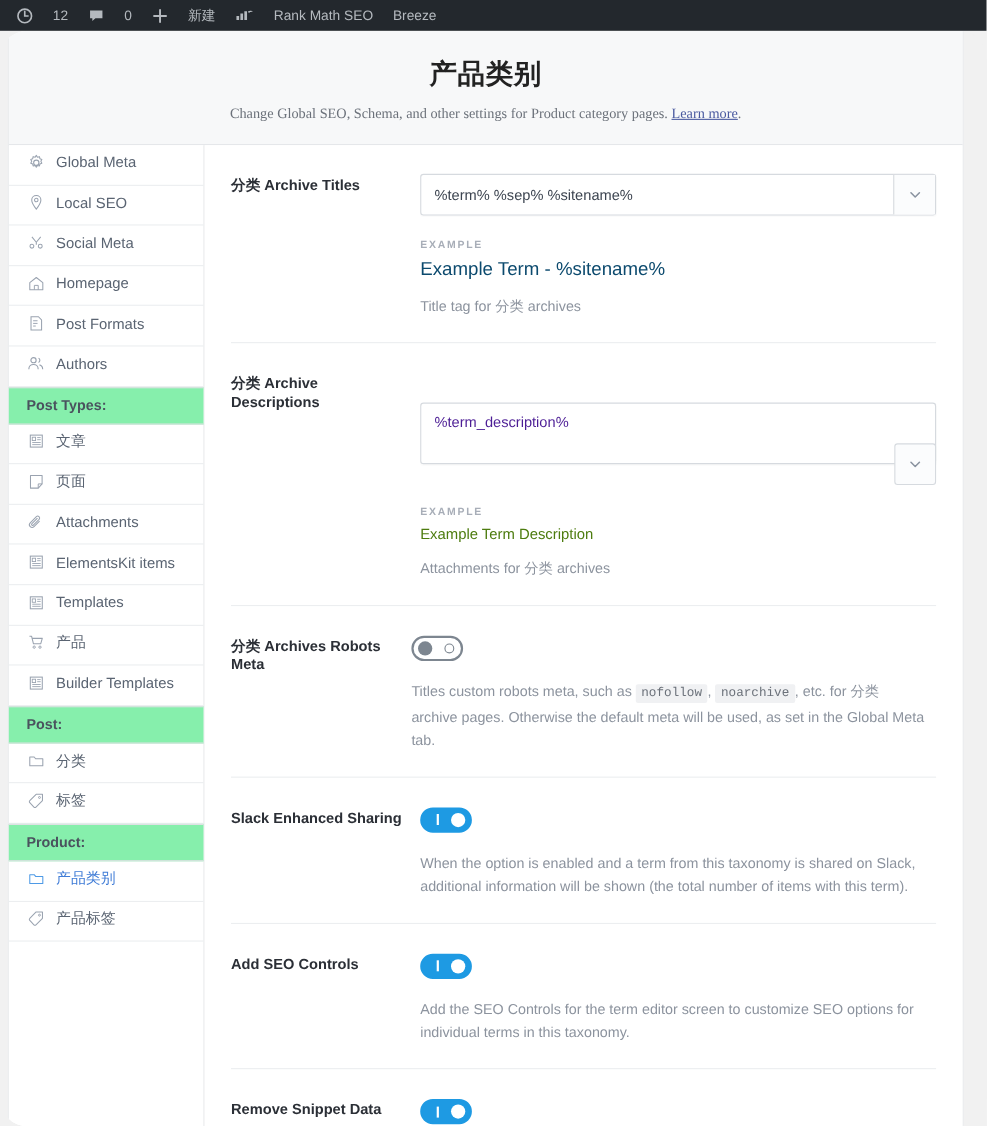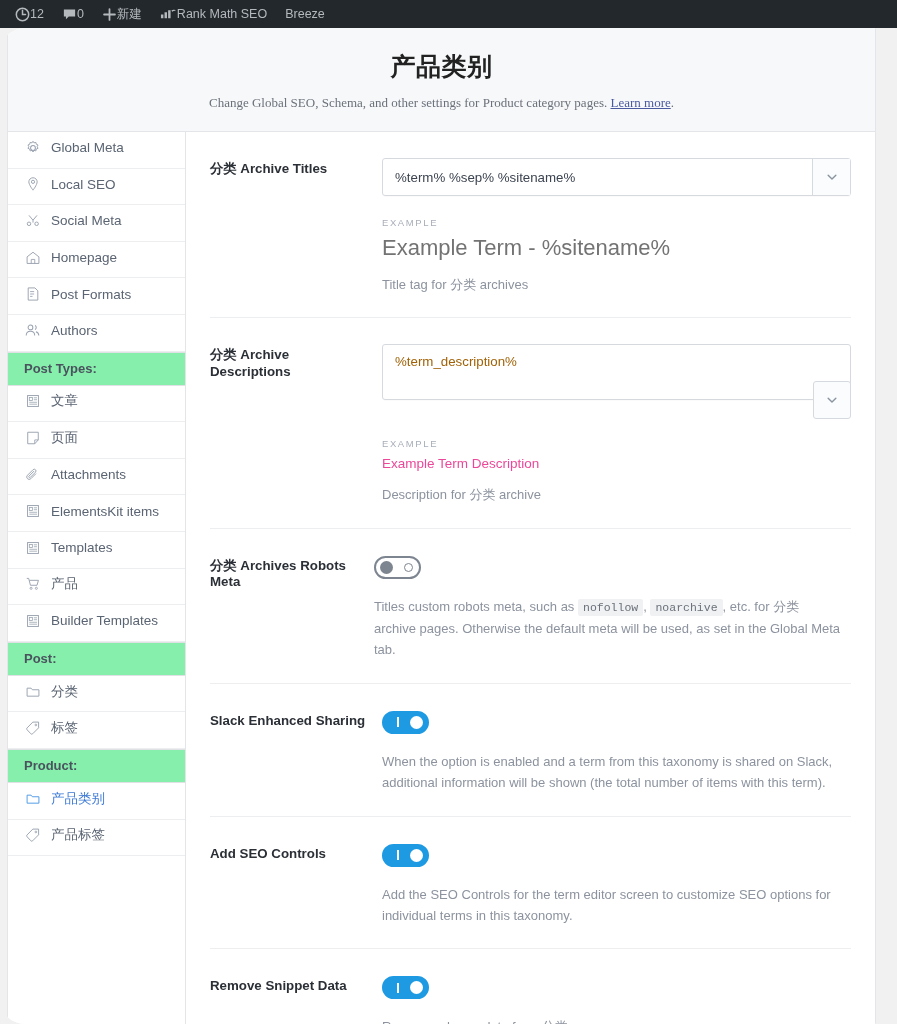--- a/index.html
+++ b/index.html
@@ -15,21 +15,21 @@
   #adminbar {
     height: 28px; width: 100%;
     background: #23282d;
     display: flex; align-items: center;
     color: #b4b9be;
     font-size: 12.5px;
     padding-left: 6px;
     position: relative; z-index: 50;
   }
   .ab-item {
-    display: flex; align-items: center; gap: 0;
+    display: flex; align-items: center; gap: 18px;
     height: 28px; padding: 0 9px;
     color: #b4b9be; white-space: nowrap;
   }
   .ab-item svg { display:block; }
   .ab-count { font-size: 12.5px; }
 
   
   #page {
     position: relative;
     width: 897px; height: 996px;
@@ -163,45 +163,46 @@
 
   
   .var-area {
     position: relative;
     border: 1px solid #d6dadf;
     border-radius: 3px;
     background: #fff;
     height: 56px;
     padding: 9px 24px 0 12px;
     font-size: 13.3px;
-    color: #a16207;
+    color: #4c1d95;
     box-shadow: 0 1px 1px rgba(0,0,0,.02);
+    margin-top: 28px;
   }
   .caret-btn.float {
     position: absolute;
     right: -1px; bottom: -20px;
     width: 38px; height: 38px;
     border: 1px solid #d6dadf;
     border-radius: 3px;
     background: #fbfcfd;
   }
 
   .ex-label {
     margin-top: 21px;
     font-size: 9.5px;
     letter-spacing: 1.6px;
     color: #a8aeb8;
-    font-weight: normal;
+    font-weight: bold;
   }
   .ex-value {
     margin-top: 7px;
-    font-size: 22px;
-    color: #737373;
-  }
-  .ex-value.small { font-size: 13.5px; color: #ec4899; }
+    font-size: 17px;
+    color: #0c4a6e;
+  }
+  .ex-value.small { font-size: 13.5px; color: #4d7c0f; }
   .f-desc {
     margin-top: 13px;
     font-size: 13px;
     color: #8c939e;
     line-height: 1.65;
     max-width: 470px;
   }
   .f-desc code {
     font-family: "Liberation Mono", monospace;
     font-size: 11.5px;
@@ -520,21 +521,21 @@
                 <div class="caret-btn float">
                   <span>
                     <svg width="14" height="14" viewBox="0 0 16 16">
                         <path d="M3.6 6 L8 10.4 L12.4 6" fill="none" stroke="#8a93a0" stroke-width="1.6" stroke-linecap="round" stroke-linejoin="round"></path>
                       </svg>
                   </span>
                 </div>
               </div>
               <div class="ex-label" style="margin-top:38px">EXAMPLE</div>
               <div class="ex-value small">Example Term Description</div>
-              <div class="f-desc">Description for 分类 archive</div>
+              <div class="f-desc">Attachments for 分类 archives</div>
             </div>
           </div>
 
           <div class="field">
             <div class="f-label" style="flex-basis:152px">分类 Archives Robots Meta</div>
             <div class="f-ctl tg-wrap">
               <div class="toggle off">
                 <span class="knob"></span>
                 <span class="mark">
                     <span class="ring"></span>

